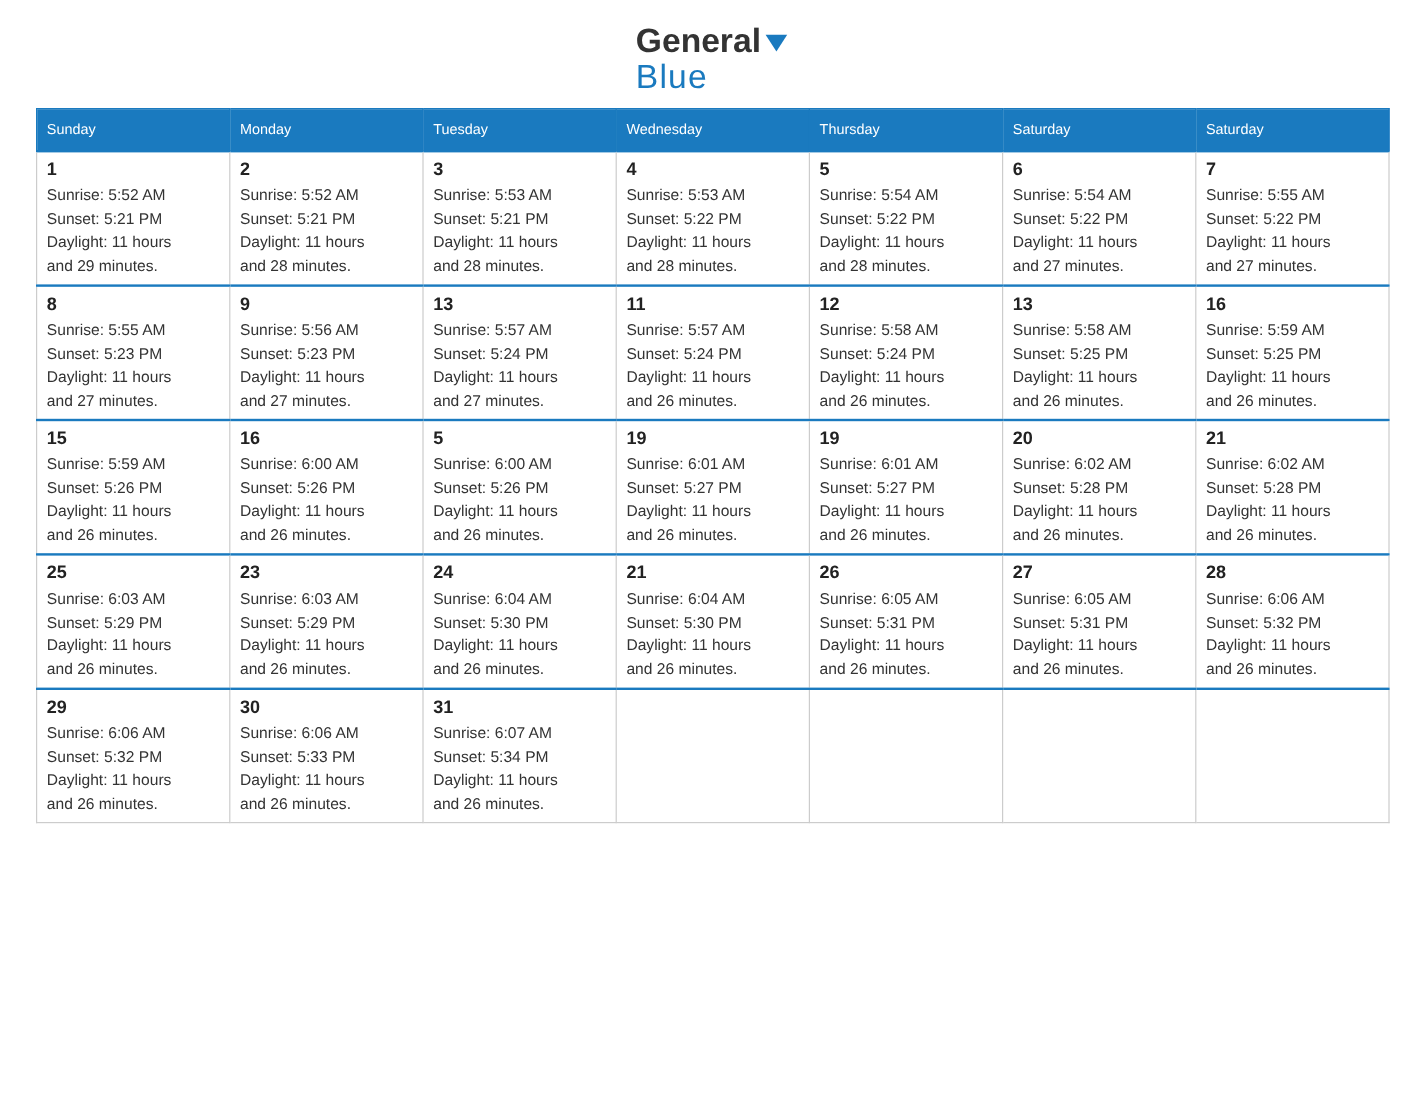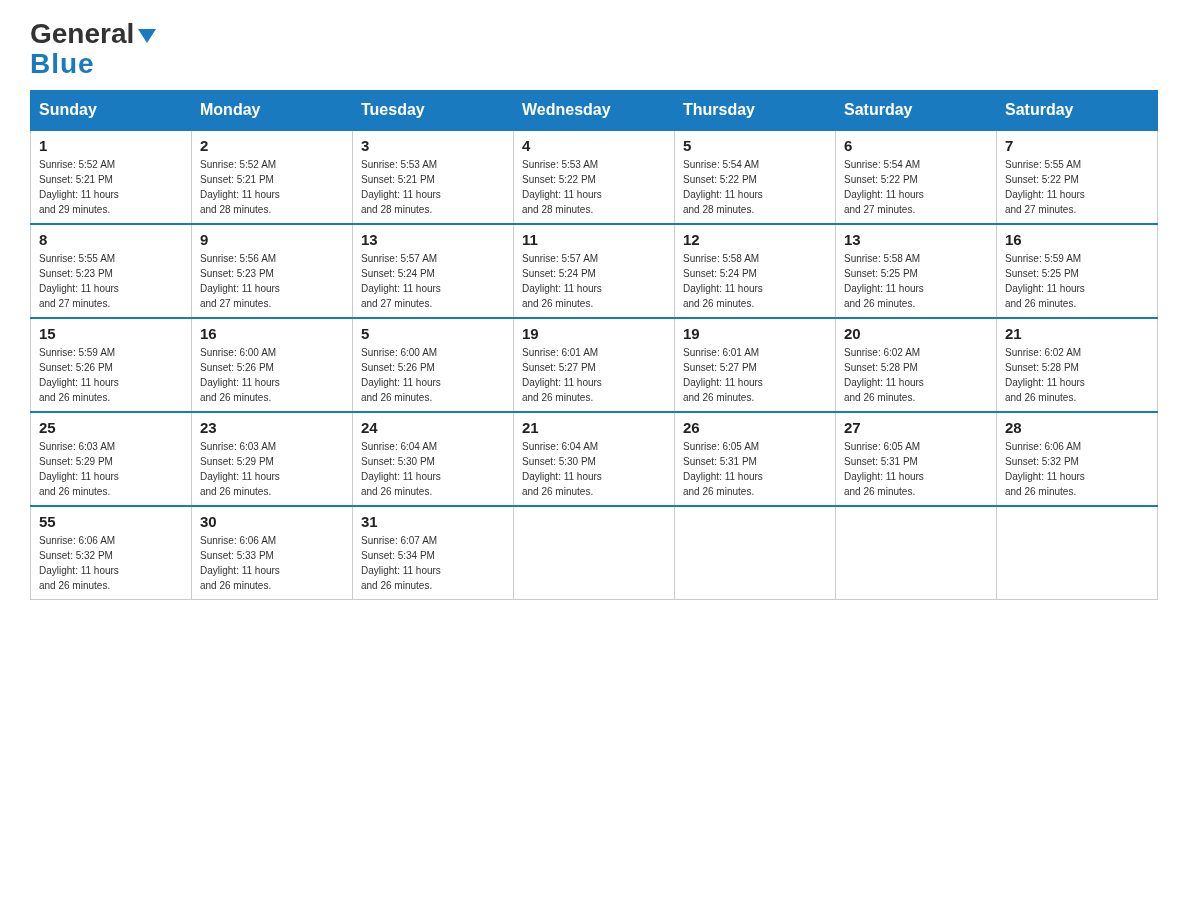--- a/index.html
+++ b/index.html
@@ -5,39 +5,39 @@
     * { margin: 0; padding: 0; box-sizing: border-box; }
     body {
       font-family: Arial, sans-serif;
       background: #fff;
       width: 1188px;
       min-height: 918px;
       padding: 20px 30px;
     }
     .header {
       display: flex;
-      justify-content: flex-start;
+      justify-content: center;
       align-items: flex-start;
       margin-bottom: 10px;
     }
     .logo {
       display: flex;
       flex-direction: column;
       align-items: flex-start;
     }
     .logo-text {
       font-size: 28px;
       font-weight: bold;
       color: #333;
       line-height: 1;
     }
     .logo-text span.general { color: #333; }
     .logo-line2 {
       font-size: 28px;
-      font-weight: bold;
+      font-weight: normal;
       color: #1a7abf;
       letter-spacing: 1px;
     }
     .title-section {
       text-align: right;
     }
     .month-title {
       font-size: 52px;
       font-weight: bold;
       color: #222;
@@ -50,43 +50,43 @@
     }
     .calendar {
       width: 100%;
       border-collapse: collapse;
       margin-top: 10px;
     }
     .calendar th {
       background-color: #1a7abf;
       color: #fff;
       padding: 10px 8px;
-      font-size: 16px;
-      font-weight: bold;
+      font-size: 12px;
+      font-weight: normal;
       text-align: left;
       border: 1px solid #1a7abf;
     }
     .calendar td {
       border: 1px solid #ccc;
       vertical-align: top;
       padding: 6px 8px;
       width: calc(100% / 7);
       min-height: 110px;
       font-size: 13px;
       color: #333;
     }
     .day-number {
       font-size: 15px;
       font-weight: bold;
       color: #222;
       margin-bottom: 3px;
       display: block;
     }
     .day-info {
-      font-size: 10px;
+      font-size: 13px;
       line-height: 1.5;
       color: #333;
     }
     .calendar tr td {
       border-top: 2px solid #1a7abf;
     }
     .calendar thead th:first-child {
       border-radius: 0;
     }
     .empty-cell {
@@ -385,21 +385,21 @@
         <div class="day-info">
           Sunrise: 6:06 AM<br>
           Sunset: 5:32 PM<br>
           Daylight: 11 hours<br>
           and 26 minutes.
         </div>
       </td>
       </tr>
       <tr>
         <td>
-        <span class="day-number">55</span>
+        <span class="day-number">29</span>
         <div class="day-info">
           Sunrise: 6:06 AM<br>
           Sunset: 5:32 PM<br>
           Daylight: 11 hours<br>
           and 26 minutes.
         </div>
       </td>
         <td>
         <span class="day-number">30</span>
         <div class="day-info">

